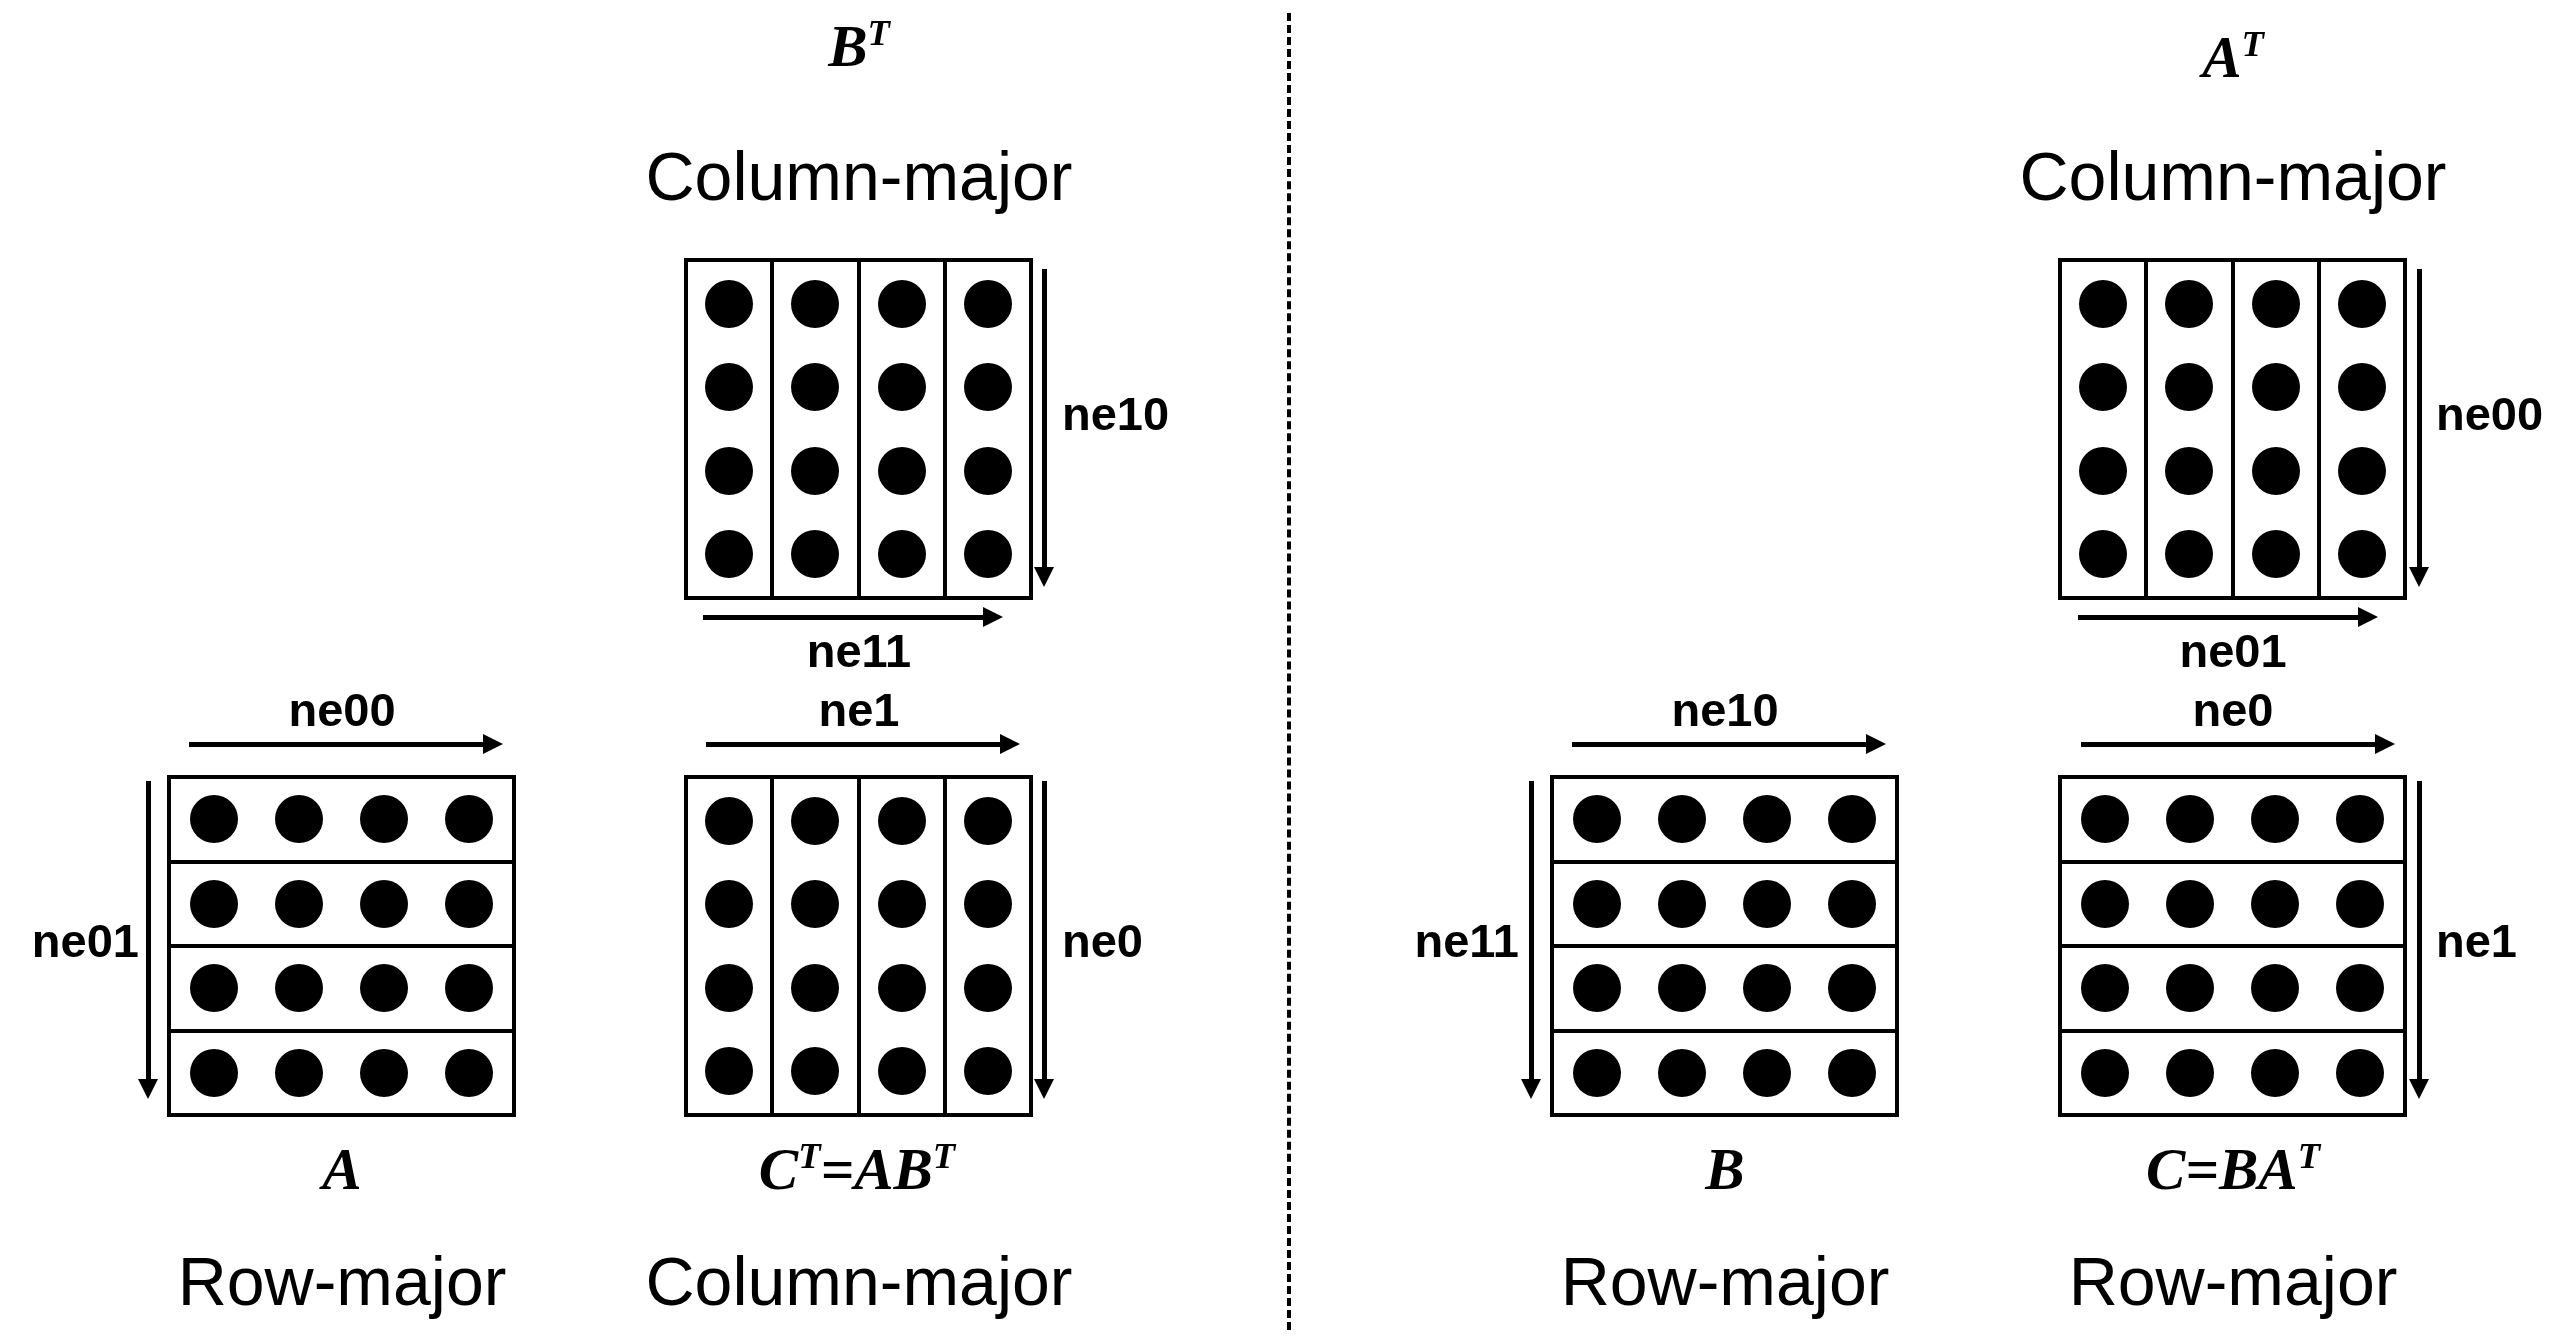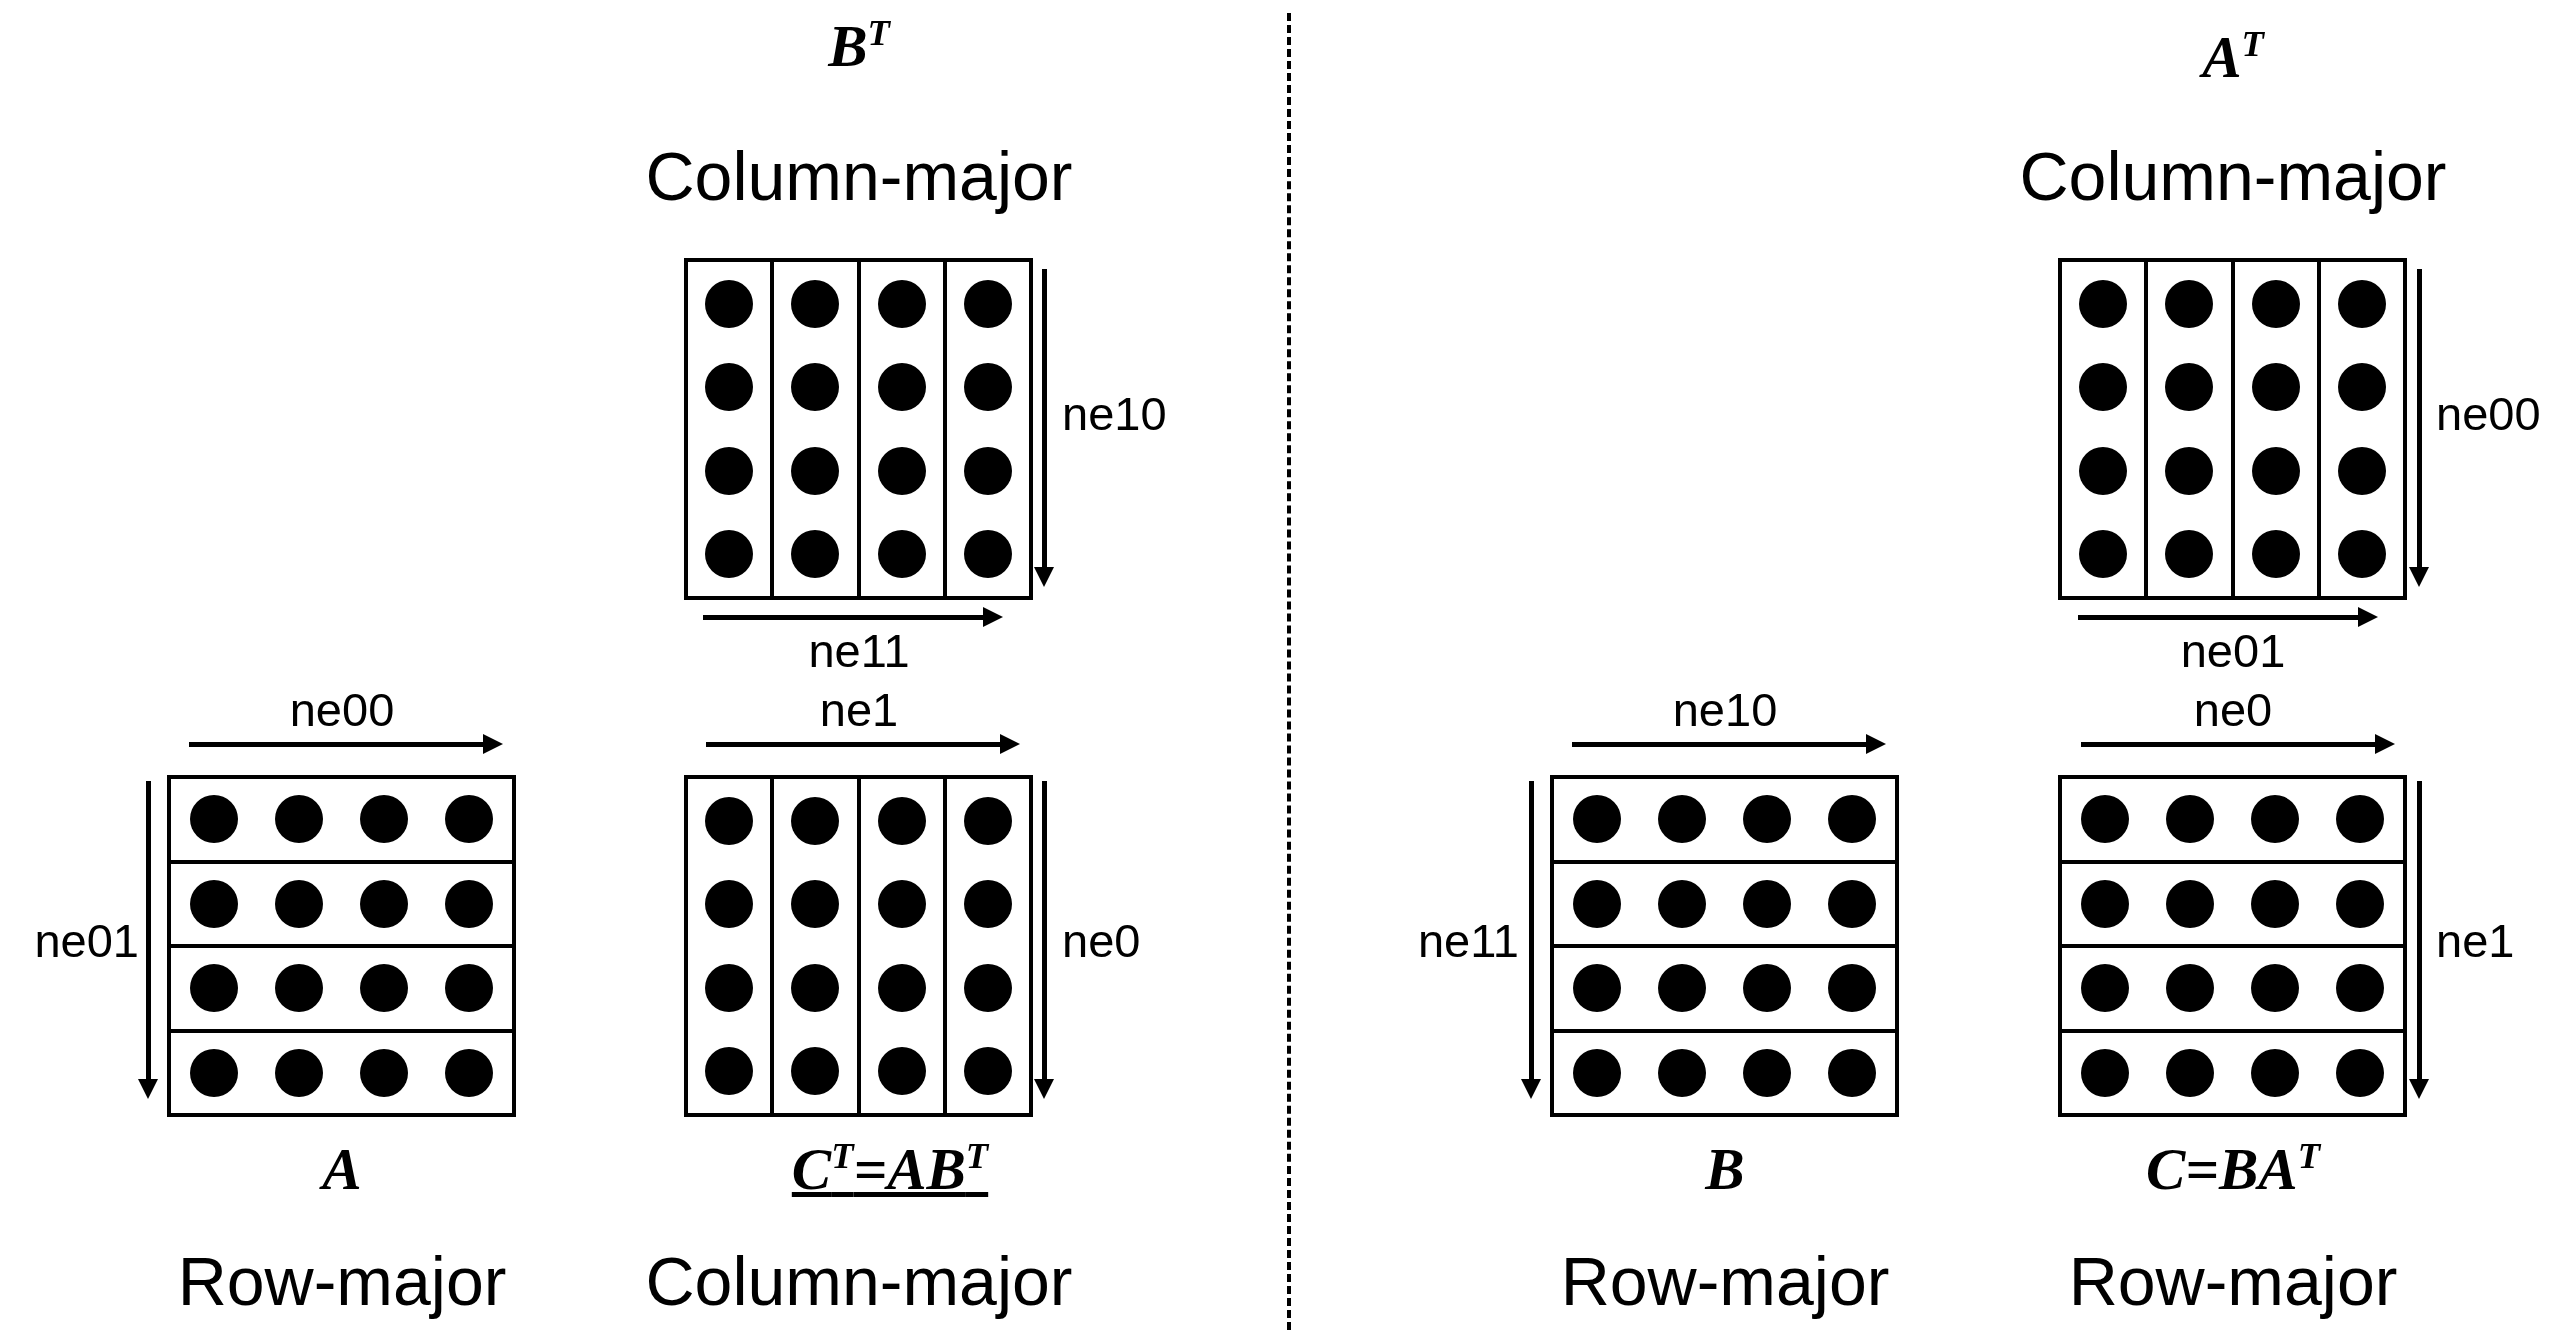--- a/index.html
+++ b/index.html
@@ -7,21 +7,21 @@
   body { font-family: "Liberation Sans", sans-serif; color: #000; }
   #canvas { position: relative; width: 2576px; height: 1344px; background: #ffffff; overflow: hidden; }
 
   .abs { position: absolute; }
   .center { text-align: center; }
   .rightalign { text-align: right; }
 
   .title-math { font-family: "Liberation Serif", serif; font-style: italic; font-weight: bold; font-size: 59px; text-align: center; line-height: 1.1; }
   .title-math sup { font-size: 0.62em; font-style: italic; }
   .title-layout { font-size: 68px; font-weight: 400; text-align: center; line-height: 1.1; }
-  .axis-label { font-size: 47px; font-weight: normal; line-height: 1.15; }
+  .axis-label { font-size: 47px; font-weight: bold; line-height: 1.15; }
 
   .matrix-box { position: absolute; width: 349px; height: 342px; border: 4.5px solid #000; display: flex; background: #fff; }
   .matrix-box.row { flex-direction: column; }
   .matrix-box.col { flex-direction: row; }
   .matrix-box .strip { flex: 1; display: flex; align-items: center; justify-content: space-around; }
   .row .strip { flex-direction: row; }
   .row .strip + .strip { border-top: 4.5px solid #000; }
   .col .strip { flex-direction: column; }
   .col .strip + .strip { border-left: 4.5px solid #000; }
   .dot { width: 48px; height: 48px; border-radius: 50%; background: #000; }
@@ -133,21 +133,21 @@
       </div>
       <div class="strip">
         <div class="dot"></div>
         <div class="dot"></div>
         <div class="dot"></div>
         <div class="dot"></div>
       </div>
     </div>
   <div class="arrow-v" style="left:1042px; top:781px; height:300px;"></div>
   <div class="abs axis-label" style="left:1062px; top:914px;">ne0</div>
-  <div class="abs title-math" style="left:621px; top:1136px; width:538px;text-decoration:underline;">
+  <div class="abs title-math" style="left:588px; top:1136px; width:538px;">
     <span>C</span><sup>T</sup><span>=AB</span><sup>T</sup>
   </div>
   <div class="abs title-layout" style="left:590px; top:1244px; width:538px;">Column-major</div>
 
   <div class="divider" style="left:1287px; top:13.4px; height:1317px;"></div>
 
   <div class="abs title-math" style="left:1964px; top:24px; width:538px;">
     <span>A</span><sup>T</sup><span></span><sup></sup>
   </div>
   <div class="abs title-layout" style="left:1964px; top:139px; width:538px;">Column-major</div>

